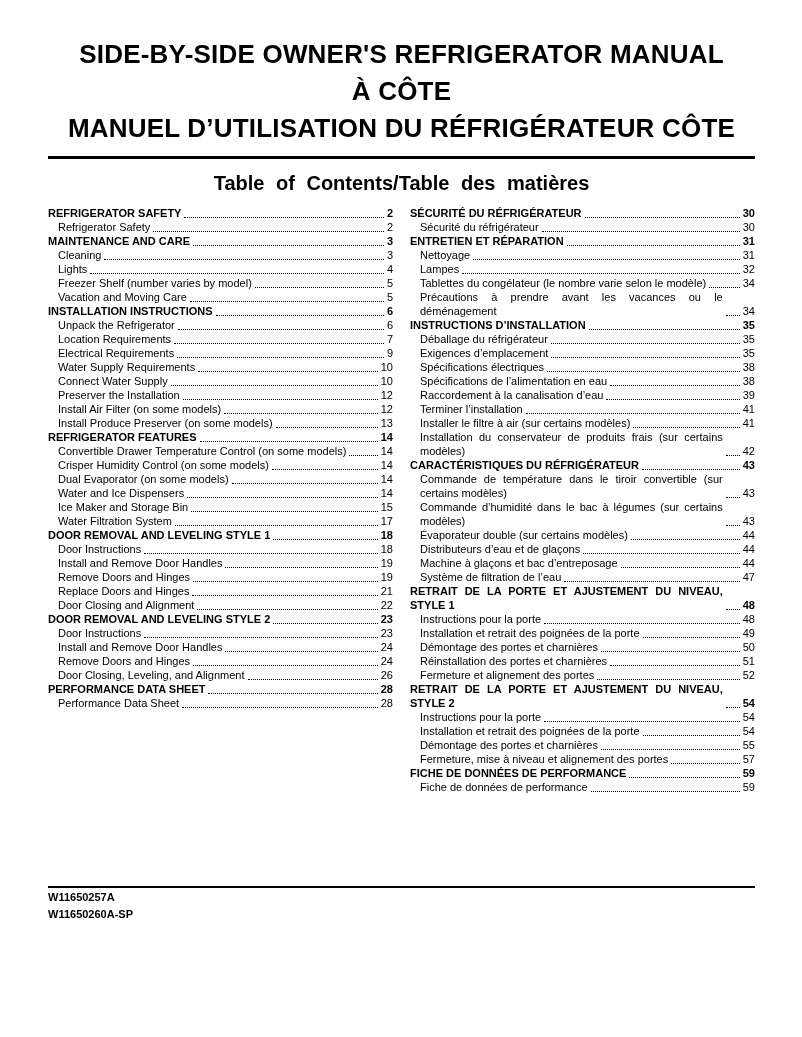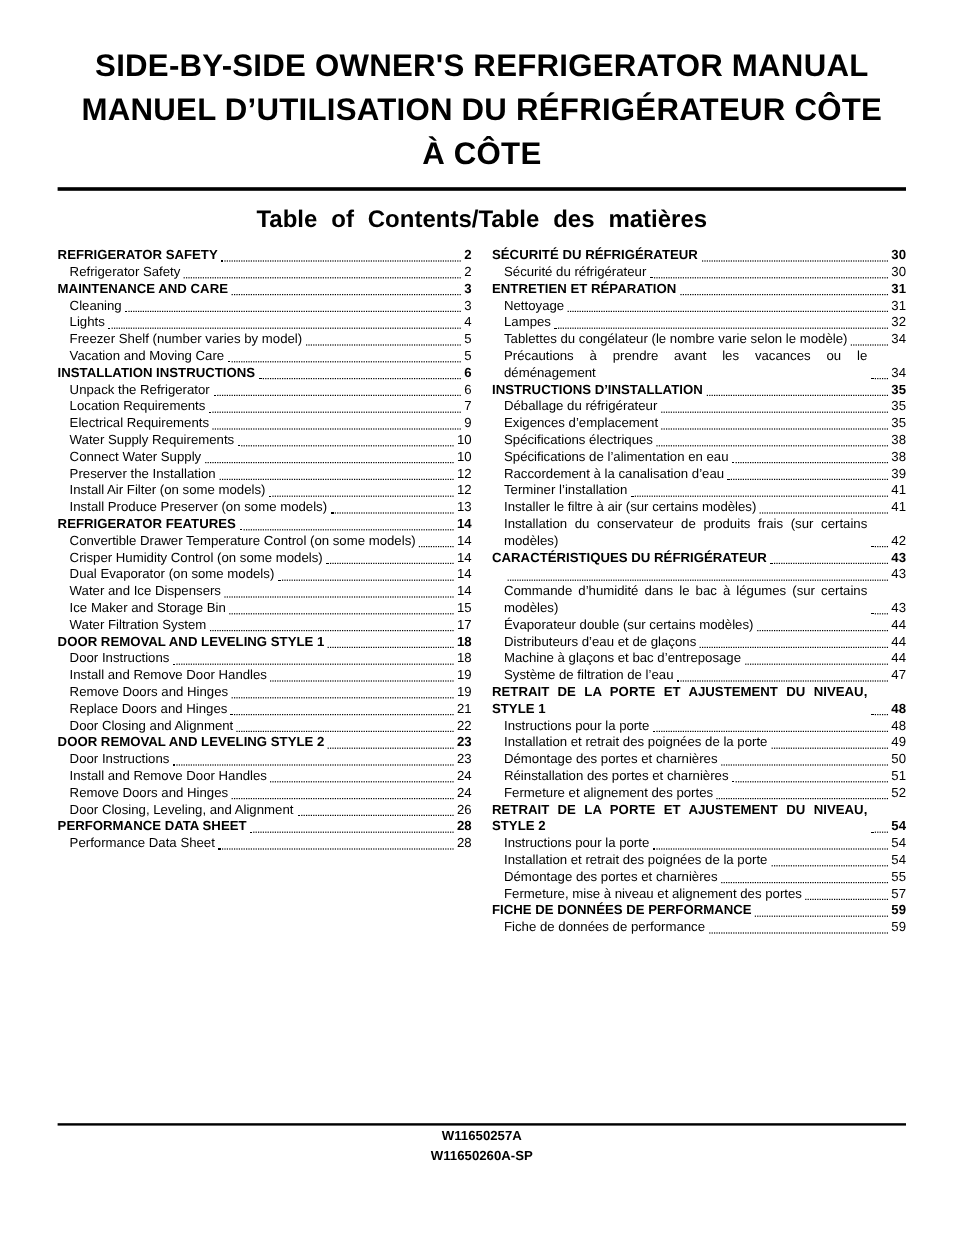--- a/index.html
+++ b/index.html
@@ -40,33 +40,33 @@
   .toc-entry.item { padding-left: 10px; }
 
   .label { text-align: justify; }
   .leader {
     flex: 1 0 14px;
     border-bottom: 1.5px dotted #000;
     margin: 0 3px 2.5px 3px;
   }
   .pagenum { white-space: nowrap; }
 
-  .doc-footer { position: absolute; left: 48px; right: 47px; top: 936px; text-align: center; }
+  .doc-footer { position: absolute; left: 48px; right: 47px; top: 886px; }
   .footer-rule { height: 2px; background: #000; }
   .footer-code { font-weight: bold; font-size: 11px; line-height: 15px; margin-top: 2px; }
 </style>
 </head>
 <body>
 
 <div class="page">
 
   <h1 class="doc-title">
     <span class="title-line">SIDE-BY-SIDE OWNER'S REFRIGERATOR MANUAL</span>
+    <span class="title-line">À CÔTE</span>
     <span class="title-line">MANUEL D’UTILISATION DU RÉFRIGÉRATEUR CÔTE</span>
-    <span class="title-line">À CÔTE</span>
   </h1>
 
   <div class="title-rule"></div>
 
   <div class="toc-heading">Table of Contents/Table des matières</div>
 
   <div class="toc-columns">
     <div class="toc-col">
         <div class="toc-entry section">
           <span class="label">REFRIGERATOR SAFETY</span>
@@ -329,20 +329,21 @@
           <span class="label">Installation du conservateur de produits frais (sur certains modèles)</span>
           <span class="leader"></span>
           <span class="pagenum">42</span>
         </div>
         <div class="toc-entry section">
           <span class="label">CARACTÉRISTIQUES DU RÉFRIGÉRATEUR</span>
           <span class="leader"></span>
           <span class="pagenum">43</span>
         </div>
         <div class="toc-entry item">
+          <span class="label">Commande de température dans le tiroir convertible (sur certains modèles)</span>
           <span class="leader"></span>
           <span class="pagenum">43</span>
         </div>
         <div class="toc-entry item">
           <span class="label">Commande d’humidité dans le bac à légumes (sur certains modèles)</span>
           <span class="leader"></span>
           <span class="pagenum">43</span>
         </div>
         <div class="toc-entry item">
           <span class="label">Évaporateur double (sur certains modèles)</span>

